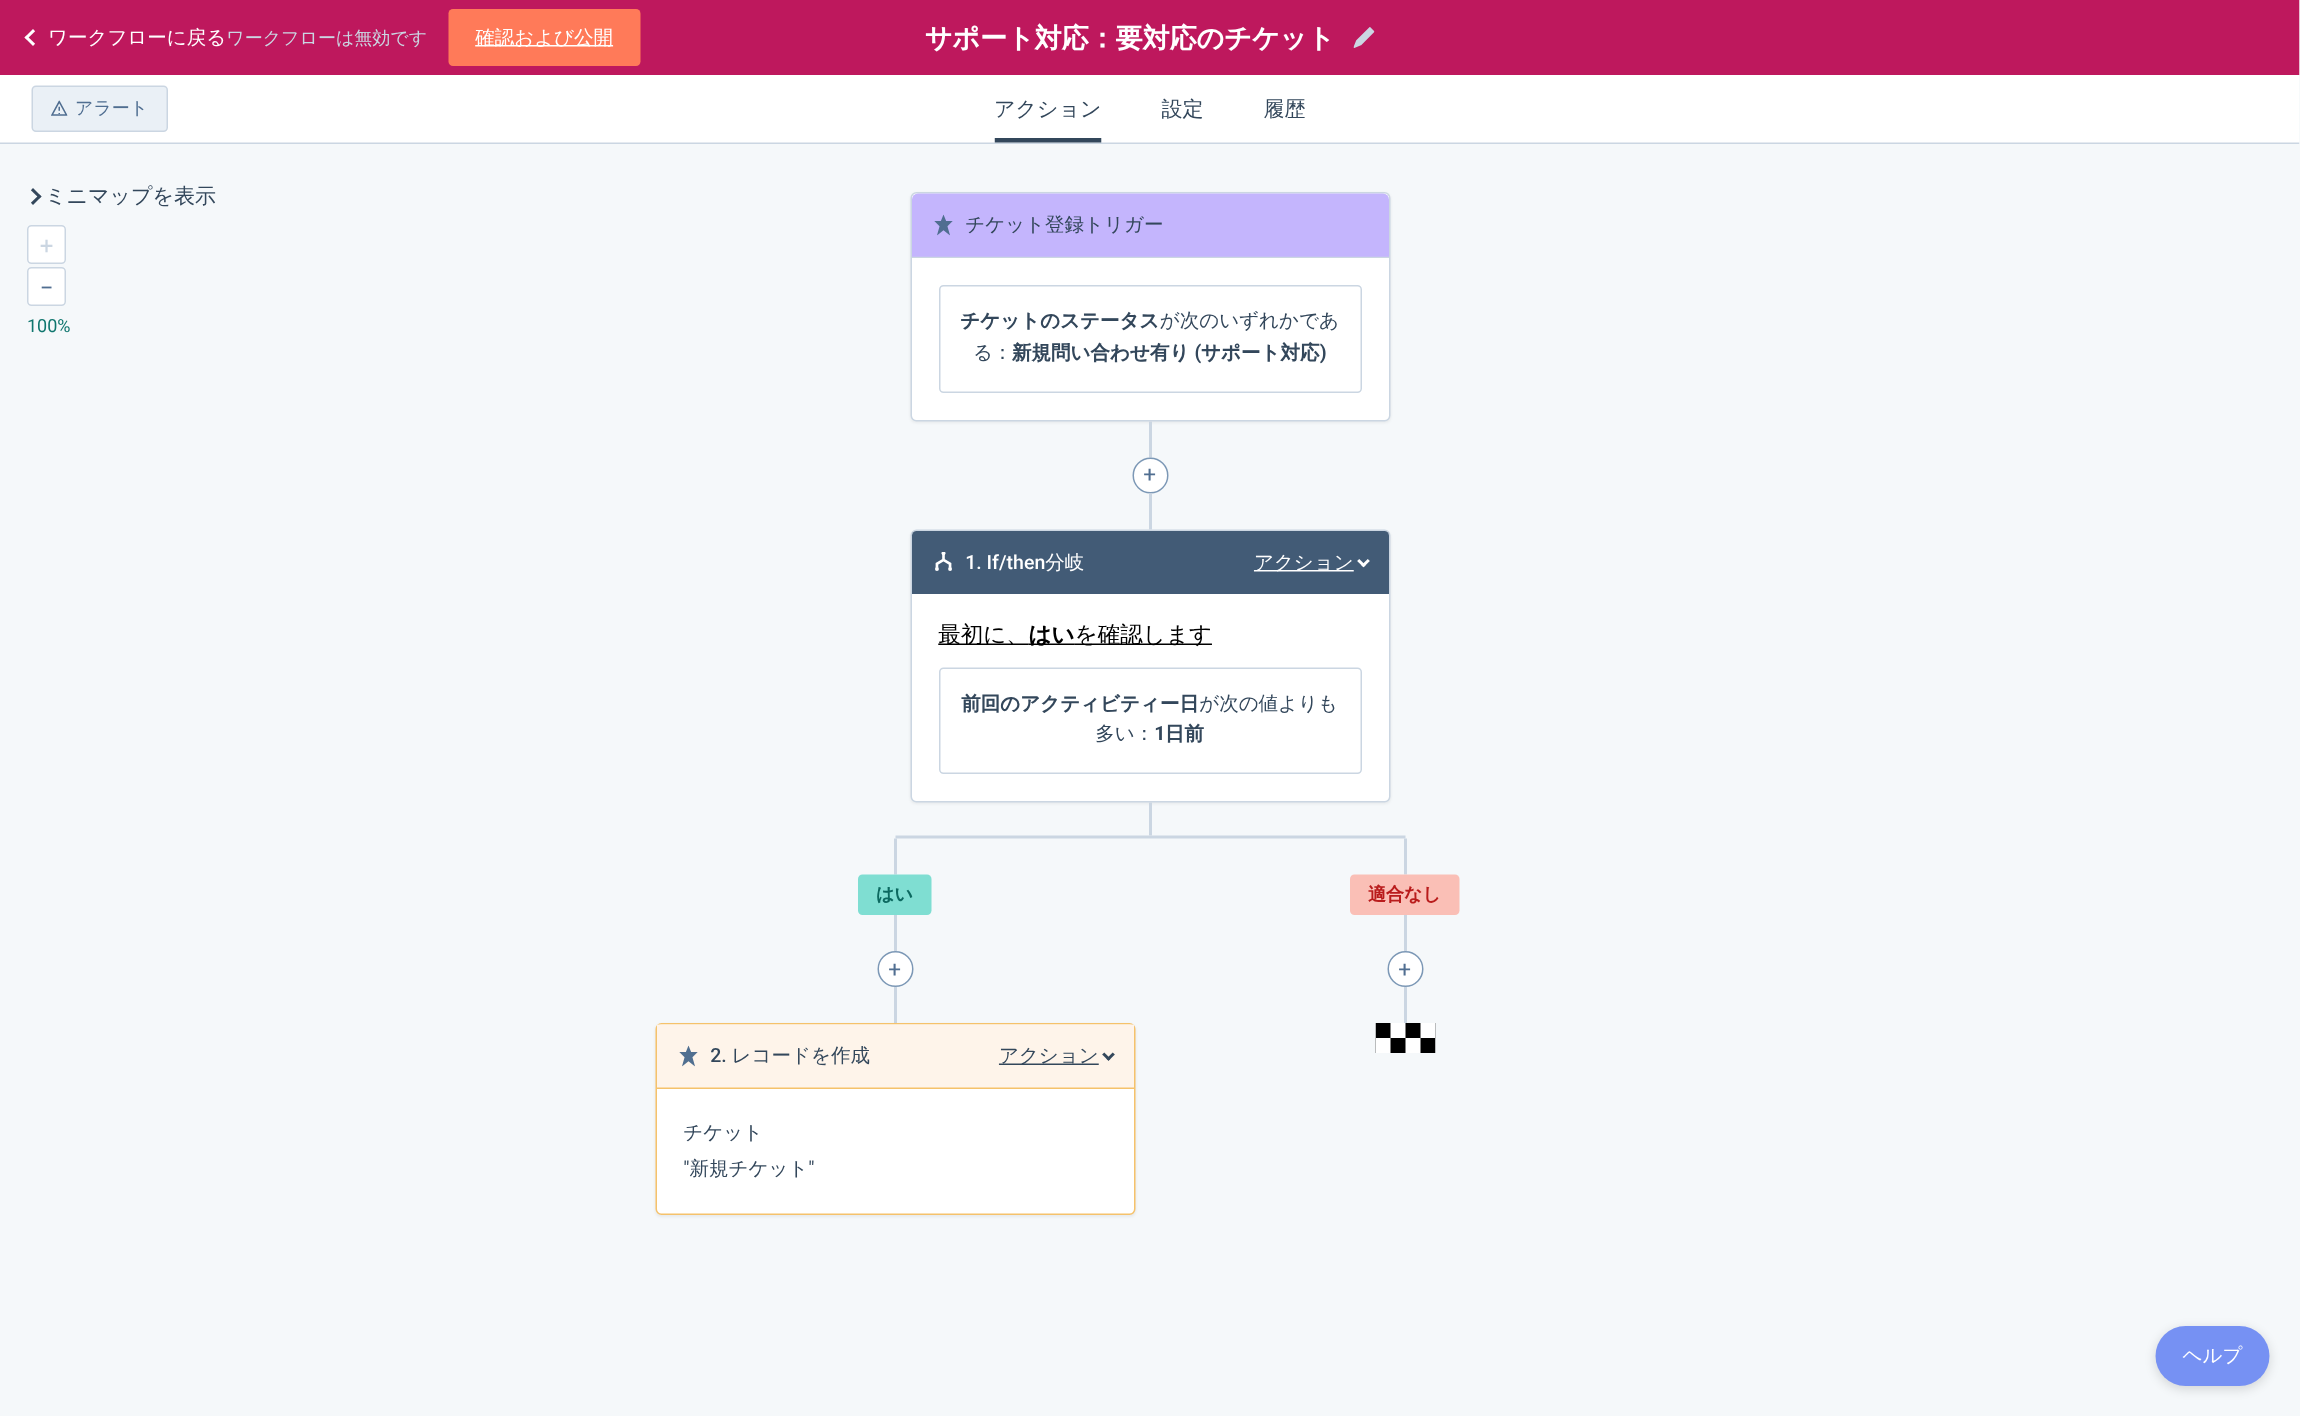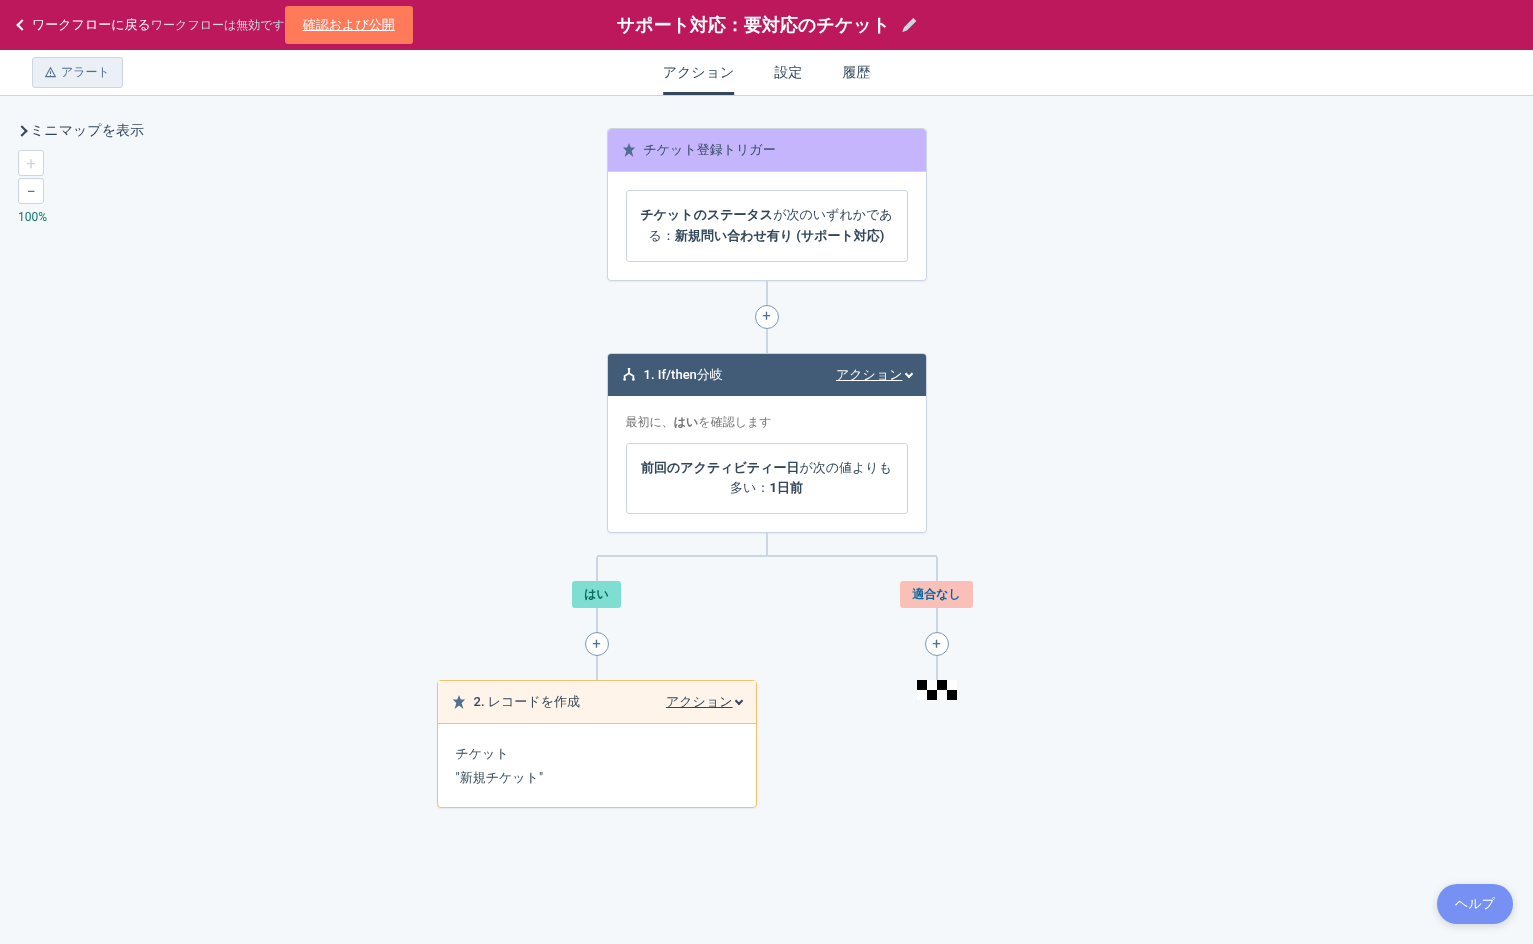--- a/index.html
+++ b/index.html
@@ -31,20 +31,21 @@
       transform: translateX(-50%);
     }
     .workflow-title {
       font-size: 18px;
       font-weight: 600;
     }
     .edit-icon { width: 14px; height: 14px; cursor: pointer; }
     .header-right {
       display: flex;
       align-items: center;
+      gap: 14px;
     }
     .disabled-text {
       color: #cbd6e2;
       font-size: 12px;
       font-weight: 500;
     }
     .publish-btn {
       background: #ff7a59;
       color: #fff;
       border: none;
@@ -54,21 +55,21 @@
       font-weight: 500;
       cursor: pointer;
       text-decoration: underline;
     }
     
     .sub-header {
       background: #fff;
       border-bottom: 1px solid #cbd6e2;
       display: flex;
       align-items: center;
-      padding: 0 32px;
+      padding: 0 21px;
       height: 46px;
       position: relative;
     }
     .sub-left { display: flex; gap: 8px; }
     .sub-center {
       position: absolute;
       left: 50%;
       transform: translateX(-50%);
       display: flex;
       gap: 40px;
@@ -202,23 +203,24 @@
       cursor: pointer;
       display: flex;
       align-items: center;
       gap: 3px;
       font-size: 13px;
     }
     .card-body {
       padding: 18px;
     }
     .card-body-text {
-      font-size: 12px;
-      color: #737373;
+      font-size: 15px;
+      color: #000000;
       margin-bottom: 12px;
+      text-decoration: underline;
     }
     .card-body-text strong { font-weight: 700; }
     .condition-box {
       border: 1px solid #cbd6e2;
       border-radius: 3px;
       padding: 14px 10px;
       font-size: 13px;
       color: #33475b;
       text-align: center;
       line-height: 1.6;
@@ -271,21 +273,21 @@
       flex: 1;
     }
     .branch-vline { width: 2px; height: 24px; background: #cbd6e2; }
     .branch-label {
       padding: 5px 12px;
       border-radius: 3px;
       font-size: 12px;
       font-weight: 600;
     }
     .branch-label.yes { background: #7fded2; color: #0c6960; }
-    .branch-label.no { background: #fabfb6; color: #0369a1; }
+    .branch-label.no { background: #fabfb6; color: #b91c1c; }
     
     .end-marker {
       width: 40px;
       height: 20px;
       background: repeating-conic-gradient(#fff 0deg 90deg, #000 90deg 180deg);
       background-size: 20px 20px;
     }
     
     .card.orange-border { border-color: #f5c26b; }
     

